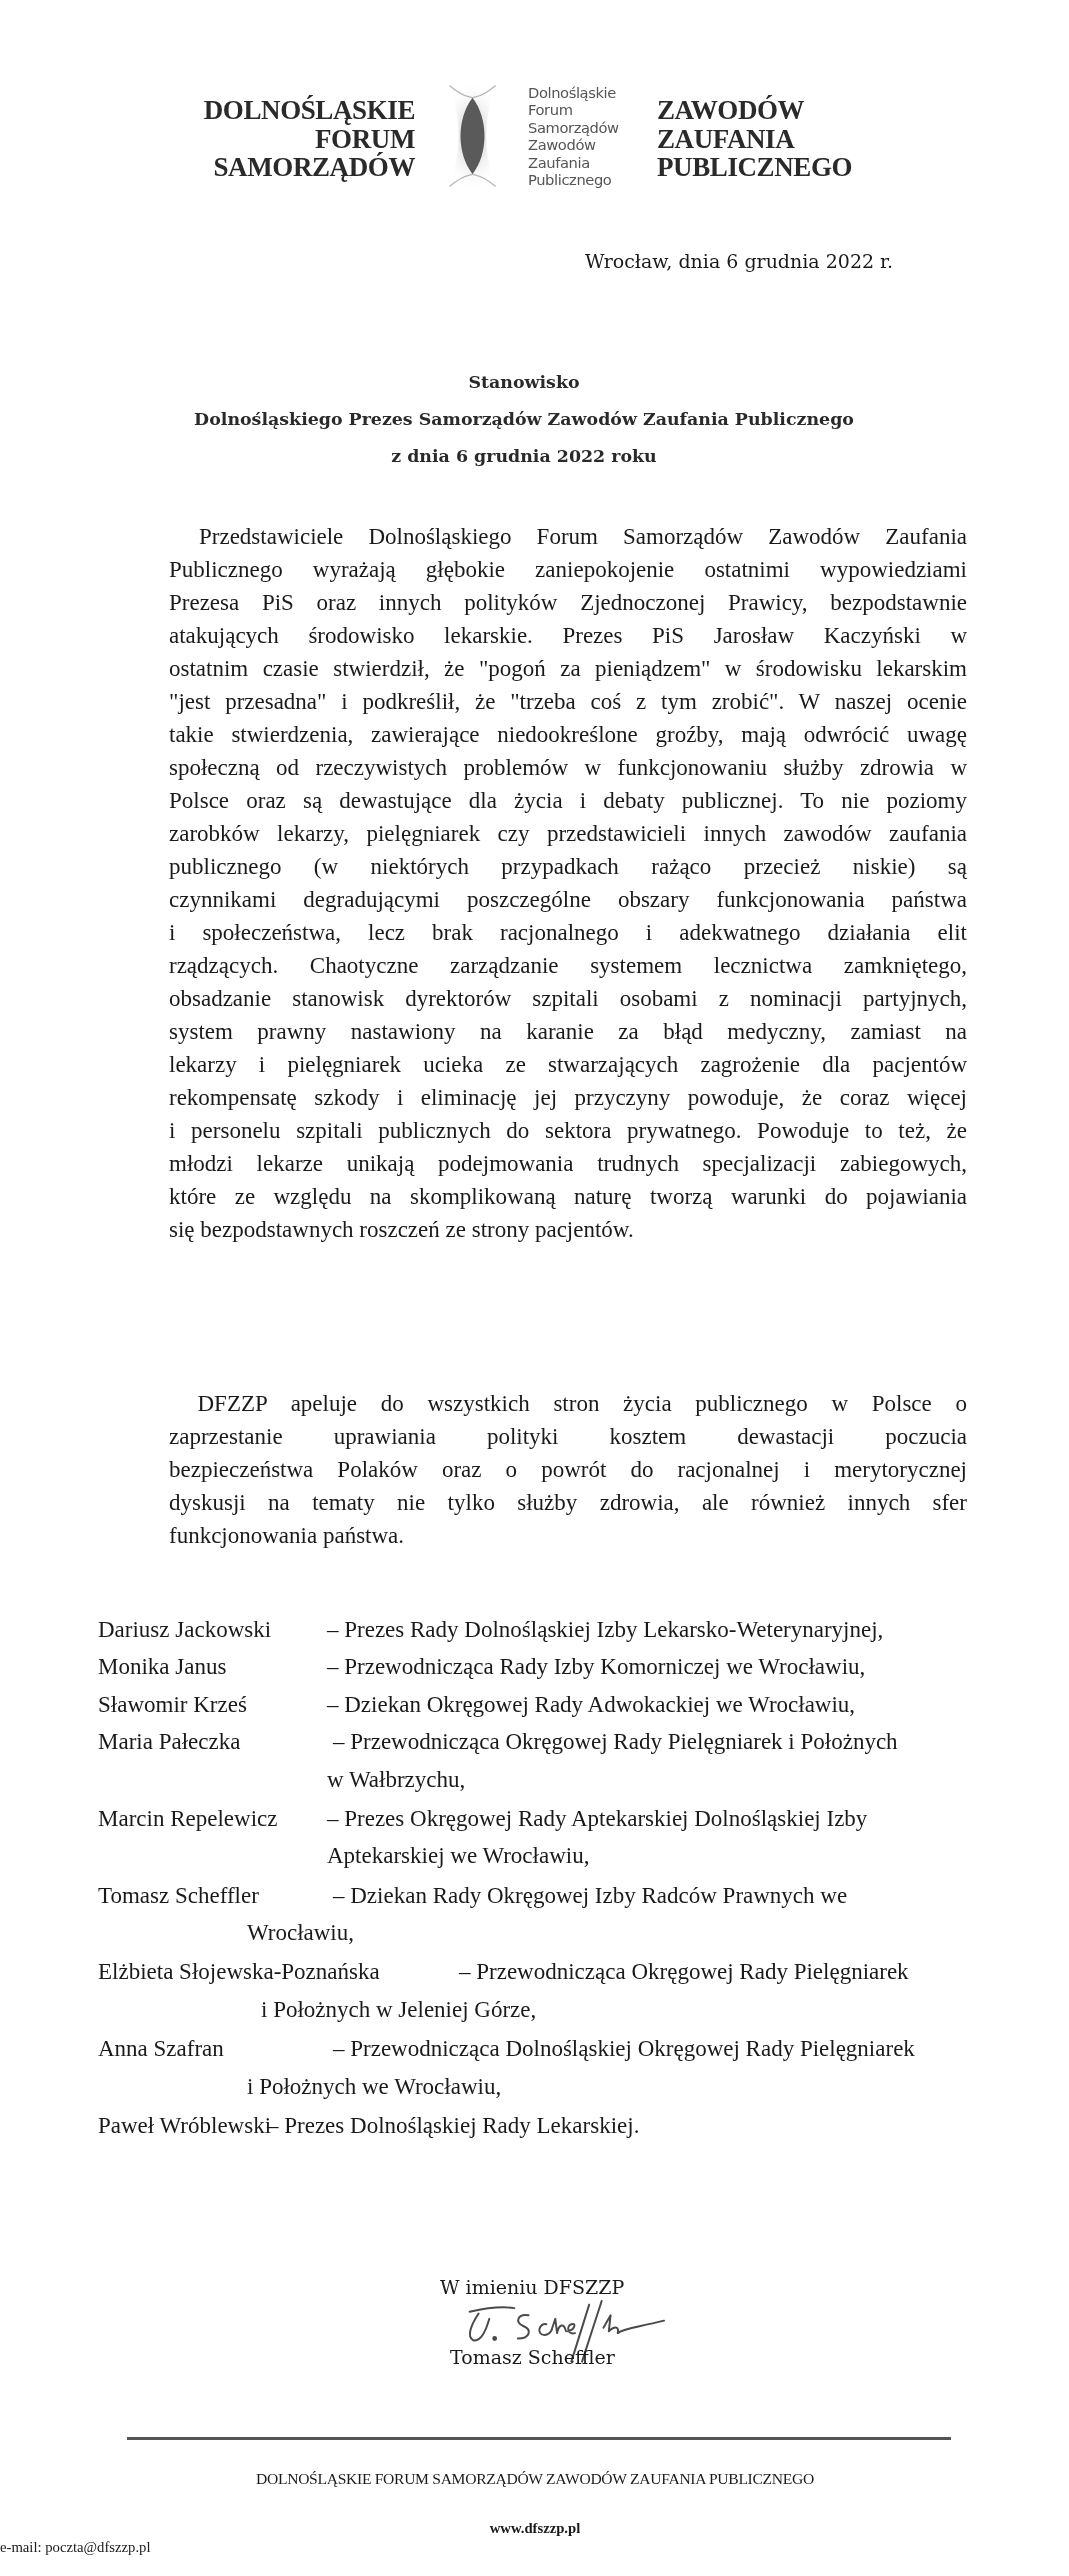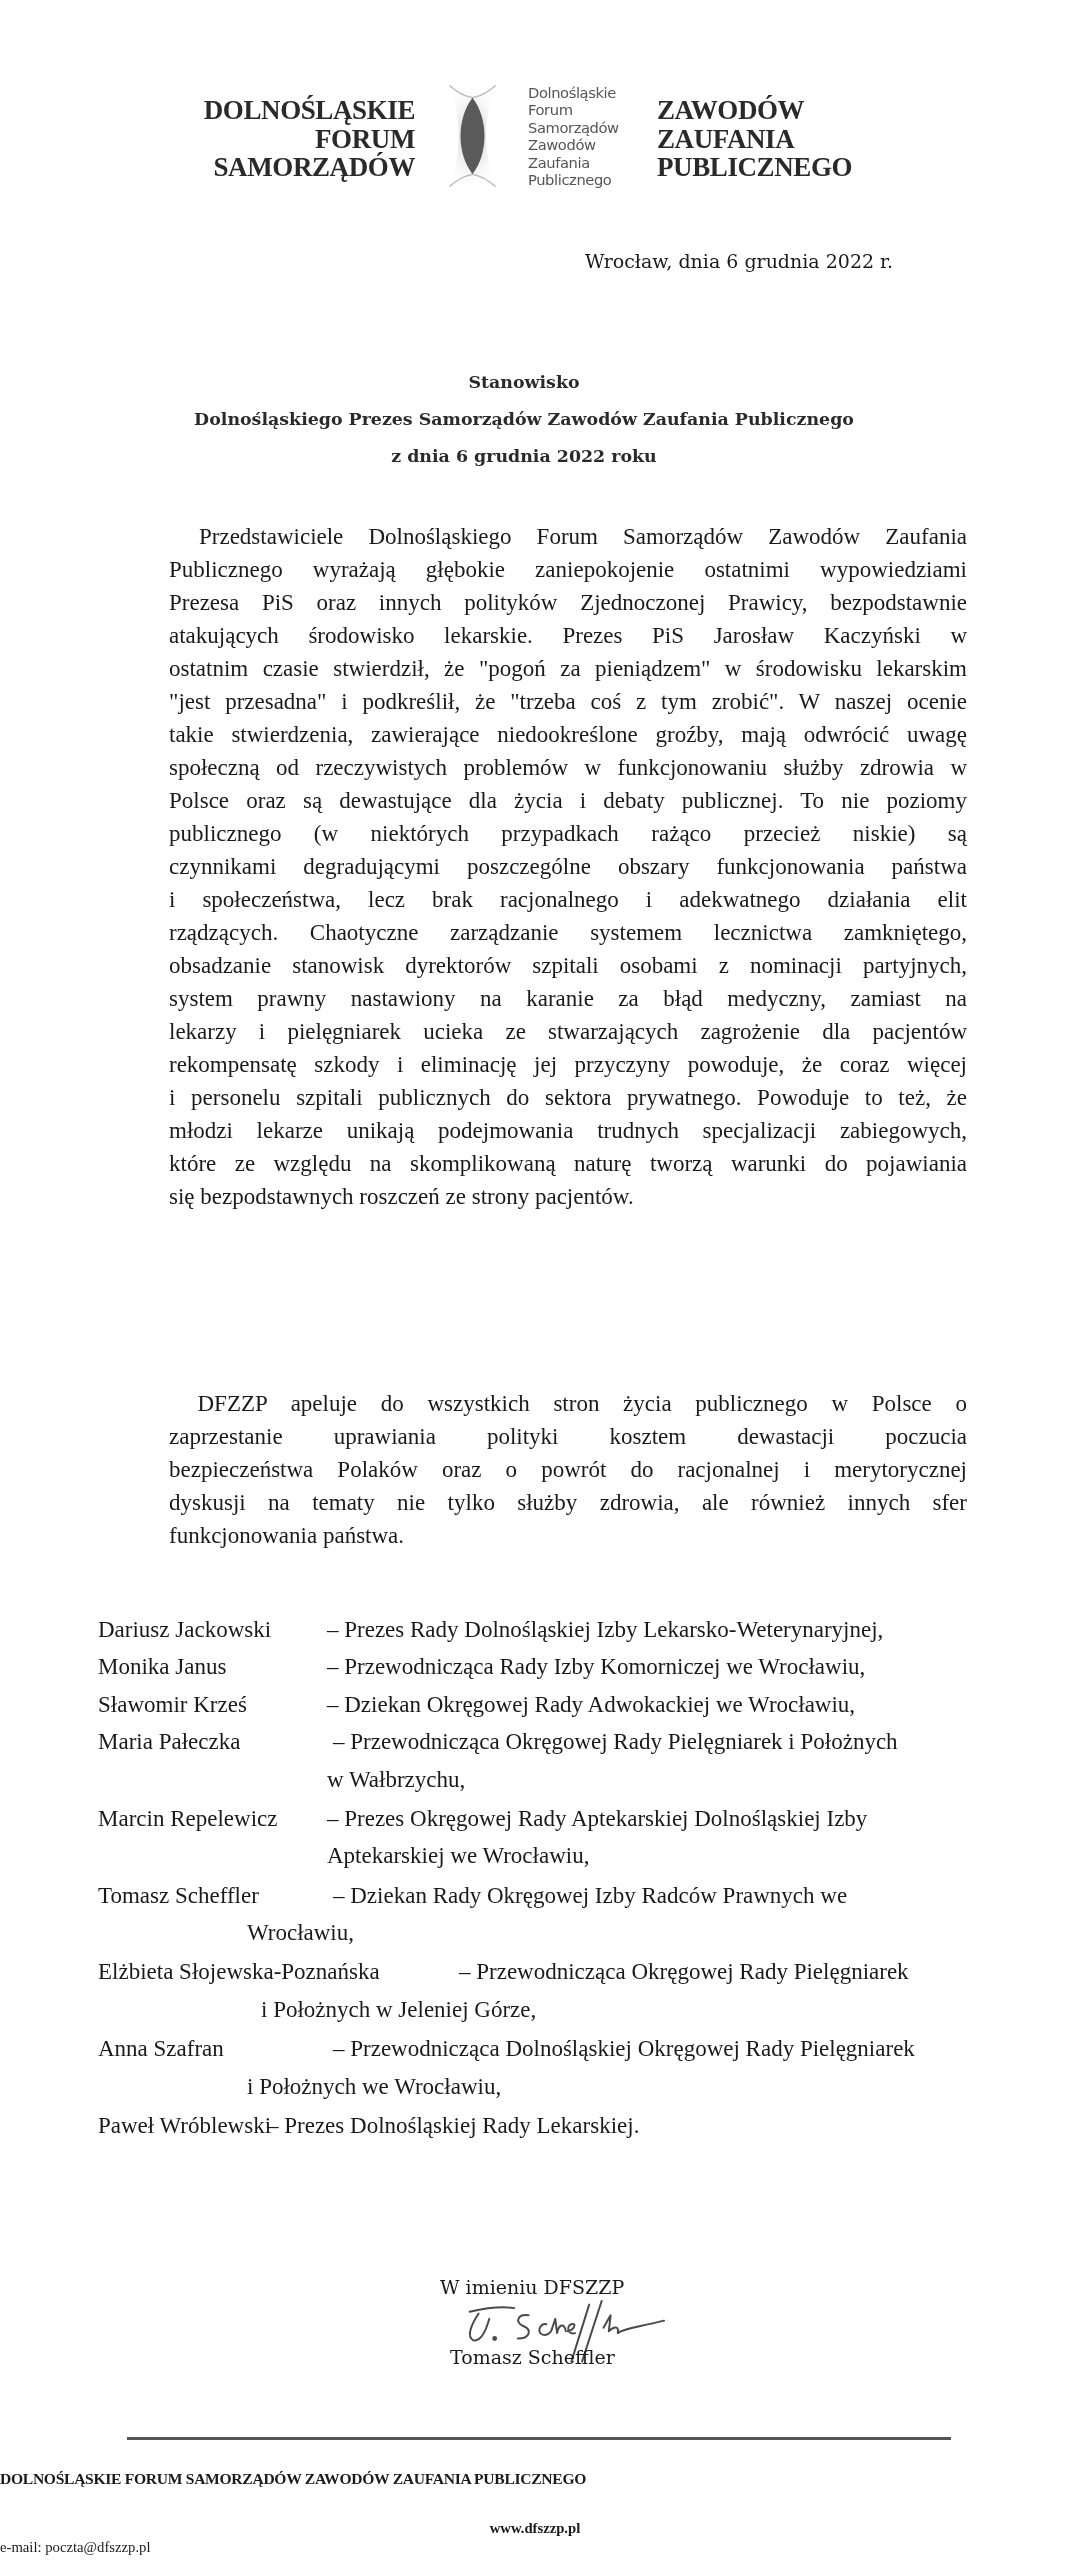--- a/index.html
+++ b/index.html
@@ -62,22 +62,22 @@
     }
     .signature { position: absolute; left: 459px; top: 2292px; width: 214px; height: 76px; }
     .closing-name {
       position: absolute; left: 450px; top: 2346px; font-family: "DejaVu Serif", serif;
       font-size: 19px; color: #1a1a1a;
     }
 
     
     .divider { position: absolute; left: 127px; top: 2437px; width: 824px; height: 2.7px; background: #555555; }
     .footer-org {
-      position: absolute; left: 0; width: 1070px; top: 2470px; text-align: left;
-      font-family: "Liberation Serif", serif; font-weight: bold; font-size: 15.6px; color: #1a1a1a;
+      position: absolute; left: 0; width: 1070px; top: 2470px; text-align: center;
+      font-family: "Liberation Serif", serif; font-weight: normal; font-size: 15.6px; color: #1a1a1a;
       letter-spacing: -0.3px;
     }
     .footer-web {
       position: absolute; left: 0; width: 1070px; top: 2520px; text-align: center;
       font-family: "Liberation Serif", serif; font-weight: bold; font-size: 14.7px; color: #1a1a1a;
     }
     .footer-mail {
       position: absolute; left: 0; width: 912px; top: 2539px; 
       font-family: "Liberation Serif", serif; font-size: 14.7px; color: #1a1a1a;
     }
@@ -130,20 +130,21 @@
 <div class="para p1">
   <span class="ln indent" style="padding-left:30px">Przedstawiciele Dolnośląskiego Forum Samorządów Zawodów Zaufania</span>
   <span class="ln">Publicznego wyrażają głębokie zaniepokojenie ostatnimi wypowiedziami</span>
   <span class="ln">Prezesa PiS oraz innych polityków Zjednoczonej Prawicy, bezpodstawnie</span>
   <span class="ln">atakujących środowisko lekarskie. Prezes PiS Jarosław Kaczyński w</span>
   <span class="ln">ostatnim czasie stwierdził, że "pogoń za pieniądzem" w środowisku lekarskim</span>
   <span class="ln">"jest przesadna" i podkreślił, że "trzeba coś z tym zrobić". W naszej ocenie</span>
   <span class="ln">takie stwierdzenia, zawierające niedookreślone groźby, mają odwrócić uwagę</span>
   <span class="ln">społeczną od rzeczywistych problemów w funkcjonowaniu służby zdrowia w</span>
   <span class="ln">Polsce oraz są dewastujące dla życia i debaty publicznej. To nie poziomy</span>
+  <span class="ln">zarobków lekarzy, pielęgniarek czy przedstawicieli innych zawodów zaufania</span>
   <span class="ln">publicznego (w niektórych przypadkach rażąco przecież niskie) są</span>
   <span class="ln">czynnikami degradującymi poszczególne obszary funkcjonowania państwa</span>
   <span class="ln">i społeczeństwa, lecz brak racjonalnego i adekwatnego działania elit</span>
   <span class="ln">rządzących. Chaotyczne zarządzanie systemem lecznictwa zamkniętego,</span>
   <span class="ln">obsadzanie stanowisk dyrektorów szpitali osobami z nominacji partyjnych,</span>
   <span class="ln">system prawny nastawiony na karanie za błąd medyczny, zamiast na</span>
   <span class="ln">lekarzy i pielęgniarek ucieka ze stwarzających zagrożenie dla pacjentów</span>
   <span class="ln">rekompensatę szkody i eliminację jej przyczyny powoduje, że coraz więcej</span>
   <span class="ln">i personelu szpitali publicznych do sektora prywatnego. Powoduje to też, że</span>
   <span class="ln">młodzi lekarze unikają podejmowania trudnych specjalizacji zabiegowych,</span>

